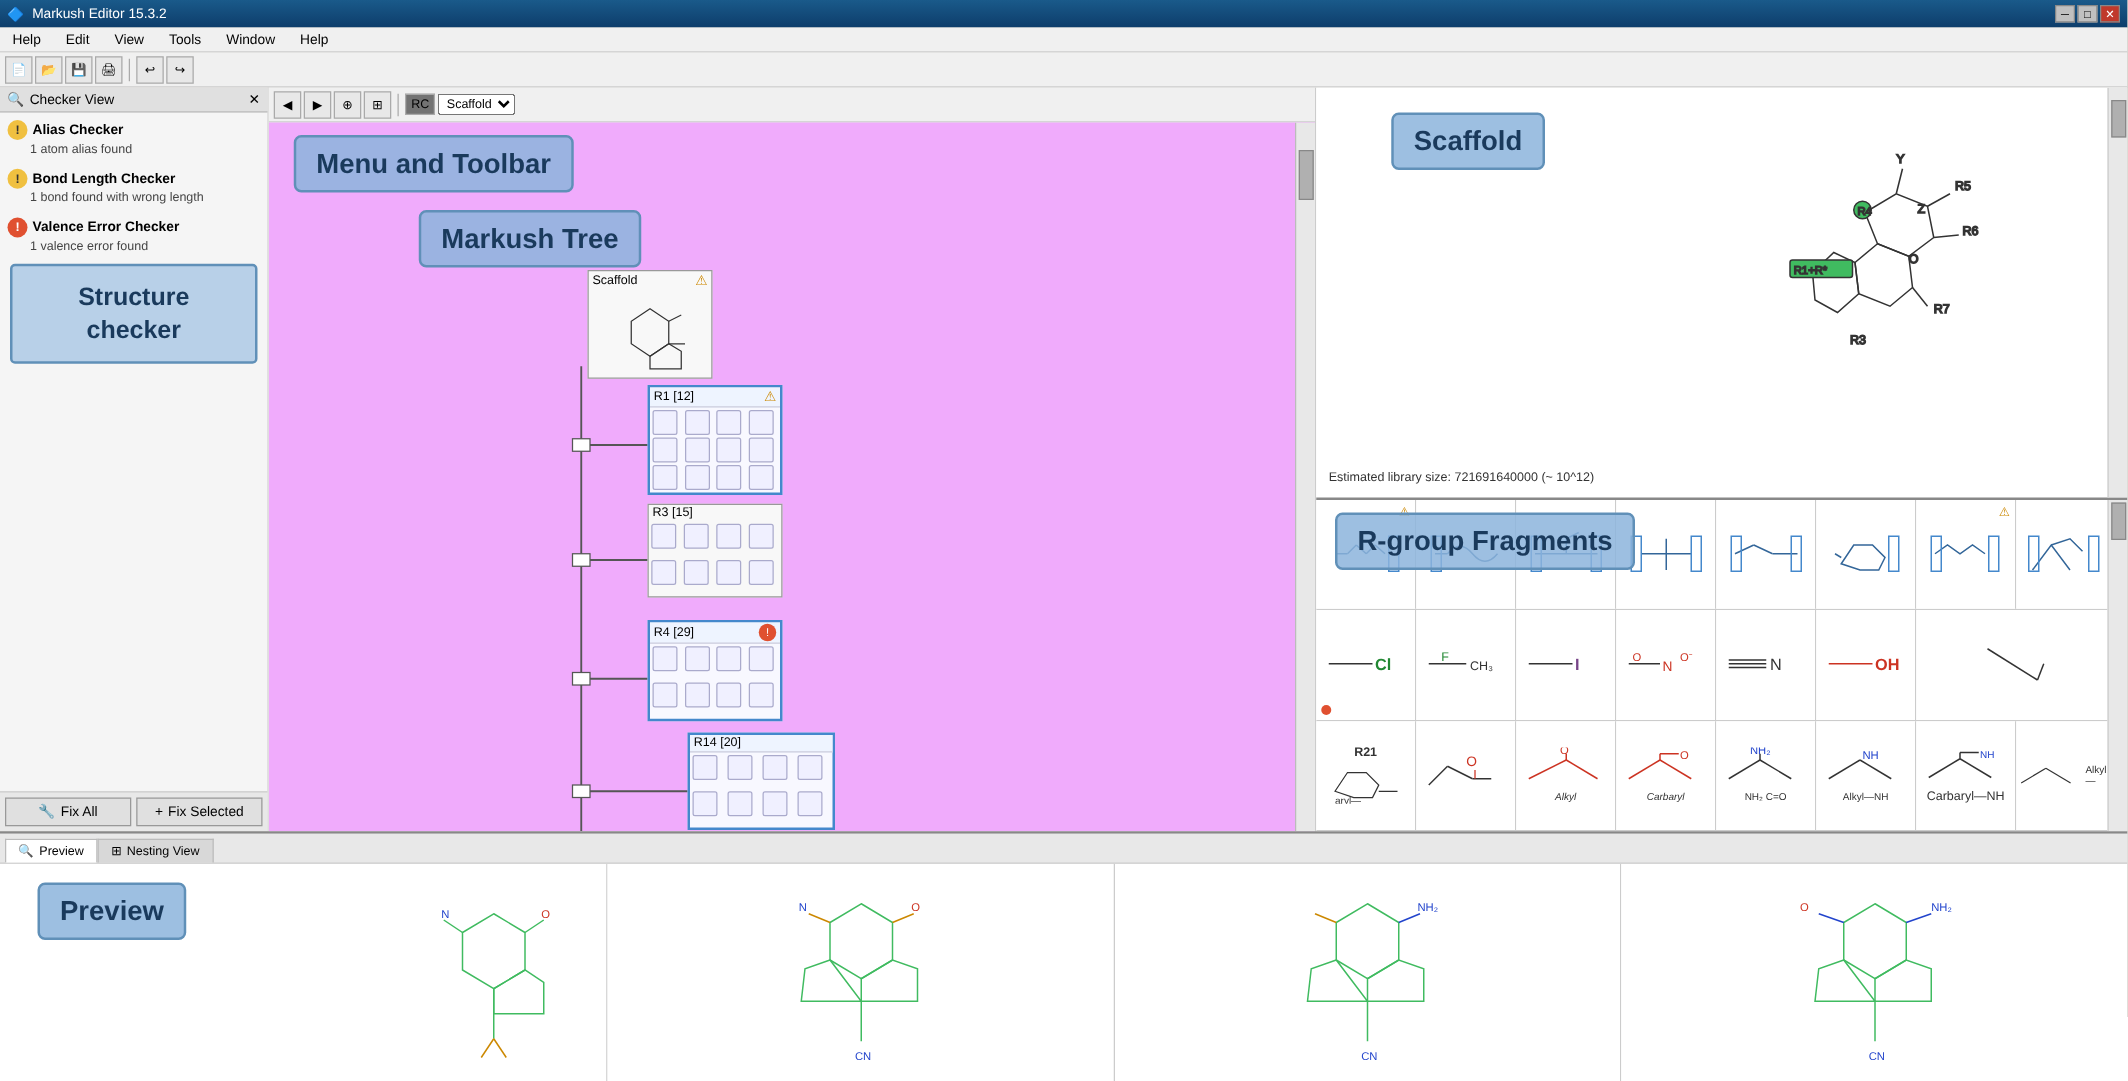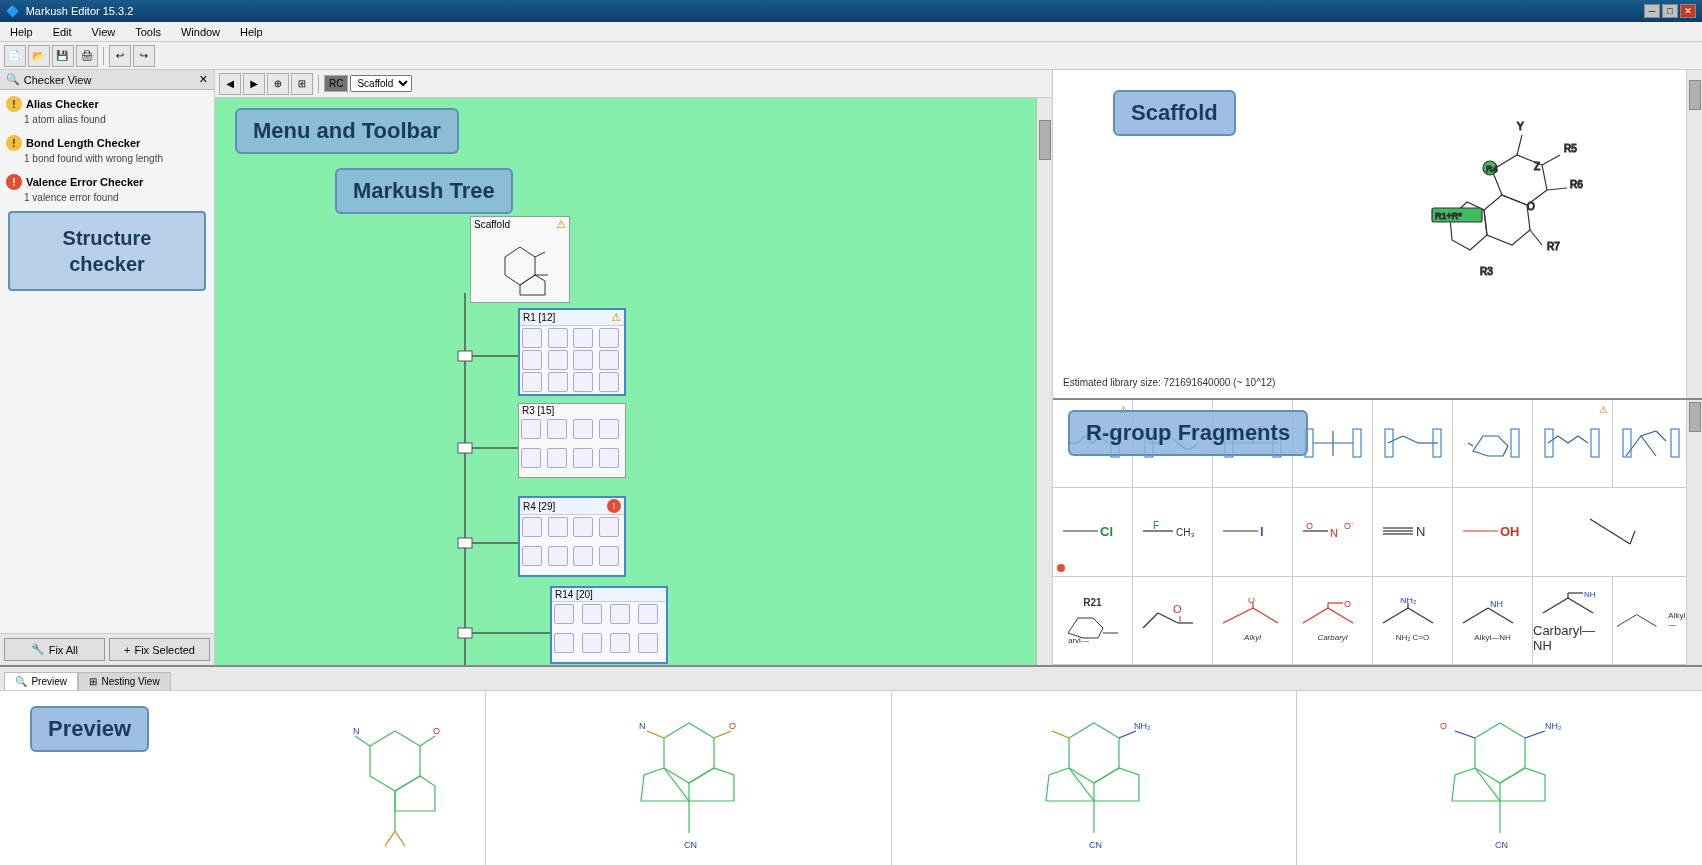--- a/index.html
+++ b/index.html
@@ -149,21 +149,21 @@
       height: 28px;
       background: #f0f0f0;
       border-bottom: 1px solid #ccc;
       display: flex;
       align-items: center;
       padding: 0 4px;
       gap: 2px;
     }
     .markush-tree-area {
       flex: 1;
-      background: #86efac;
+      background: #f0abfc;
       overflow: hidden;
       position: relative;
       text-align: center;
     }
     
     
     .annotation-box {
       background: rgba(140, 180, 220, 0.85);
       border: 2px solid #6090b8;
       border-radius: 6px;
@@ -863,21 +863,21 @@
             <div class="rg-cell" style="flex:0 0 80px; flex-direction:column;">
               <svg width="70" height="35" viewBox="0 0 70 35">
                 <g stroke="#333" stroke-width="1.2" fill="none">
                   <line x1="5" y1="25" x2="30" y2="10"></line>
                   <line x1="30" y1="10" x2="55" y2="25"></line>
                   <line x1="30" y1="10" x2="30" y2="5"></line>
                   <line x1="30" y1="5" x2="45" y2="5"></line>
                 </g>
                 <text x="46" y="9" font-size="8" fill="#2244cc">NH</text>
               </svg>
-              <span style="font-size:13px; color:#333;">Carbaryl—NH</span>
+              <span style="font-size:10px; color:#333;">Carbaryl—NH</span>
             </div>
             <div class="rg-cell" style="flex-direction:row;">
               <svg width="70" height="35" viewBox="0 0 70 35">
                 <g stroke="#333" stroke-width="1.2" fill="none">
                   <line x1="5" y1="25" x2="30" y2="10"></line>
                   <line x1="30" y1="10" x2="55" y2="25"></line>
                 </g>
               </svg>
               <span style="font-size:8px; color:#333;">Alkyl—</span>
             </div>

